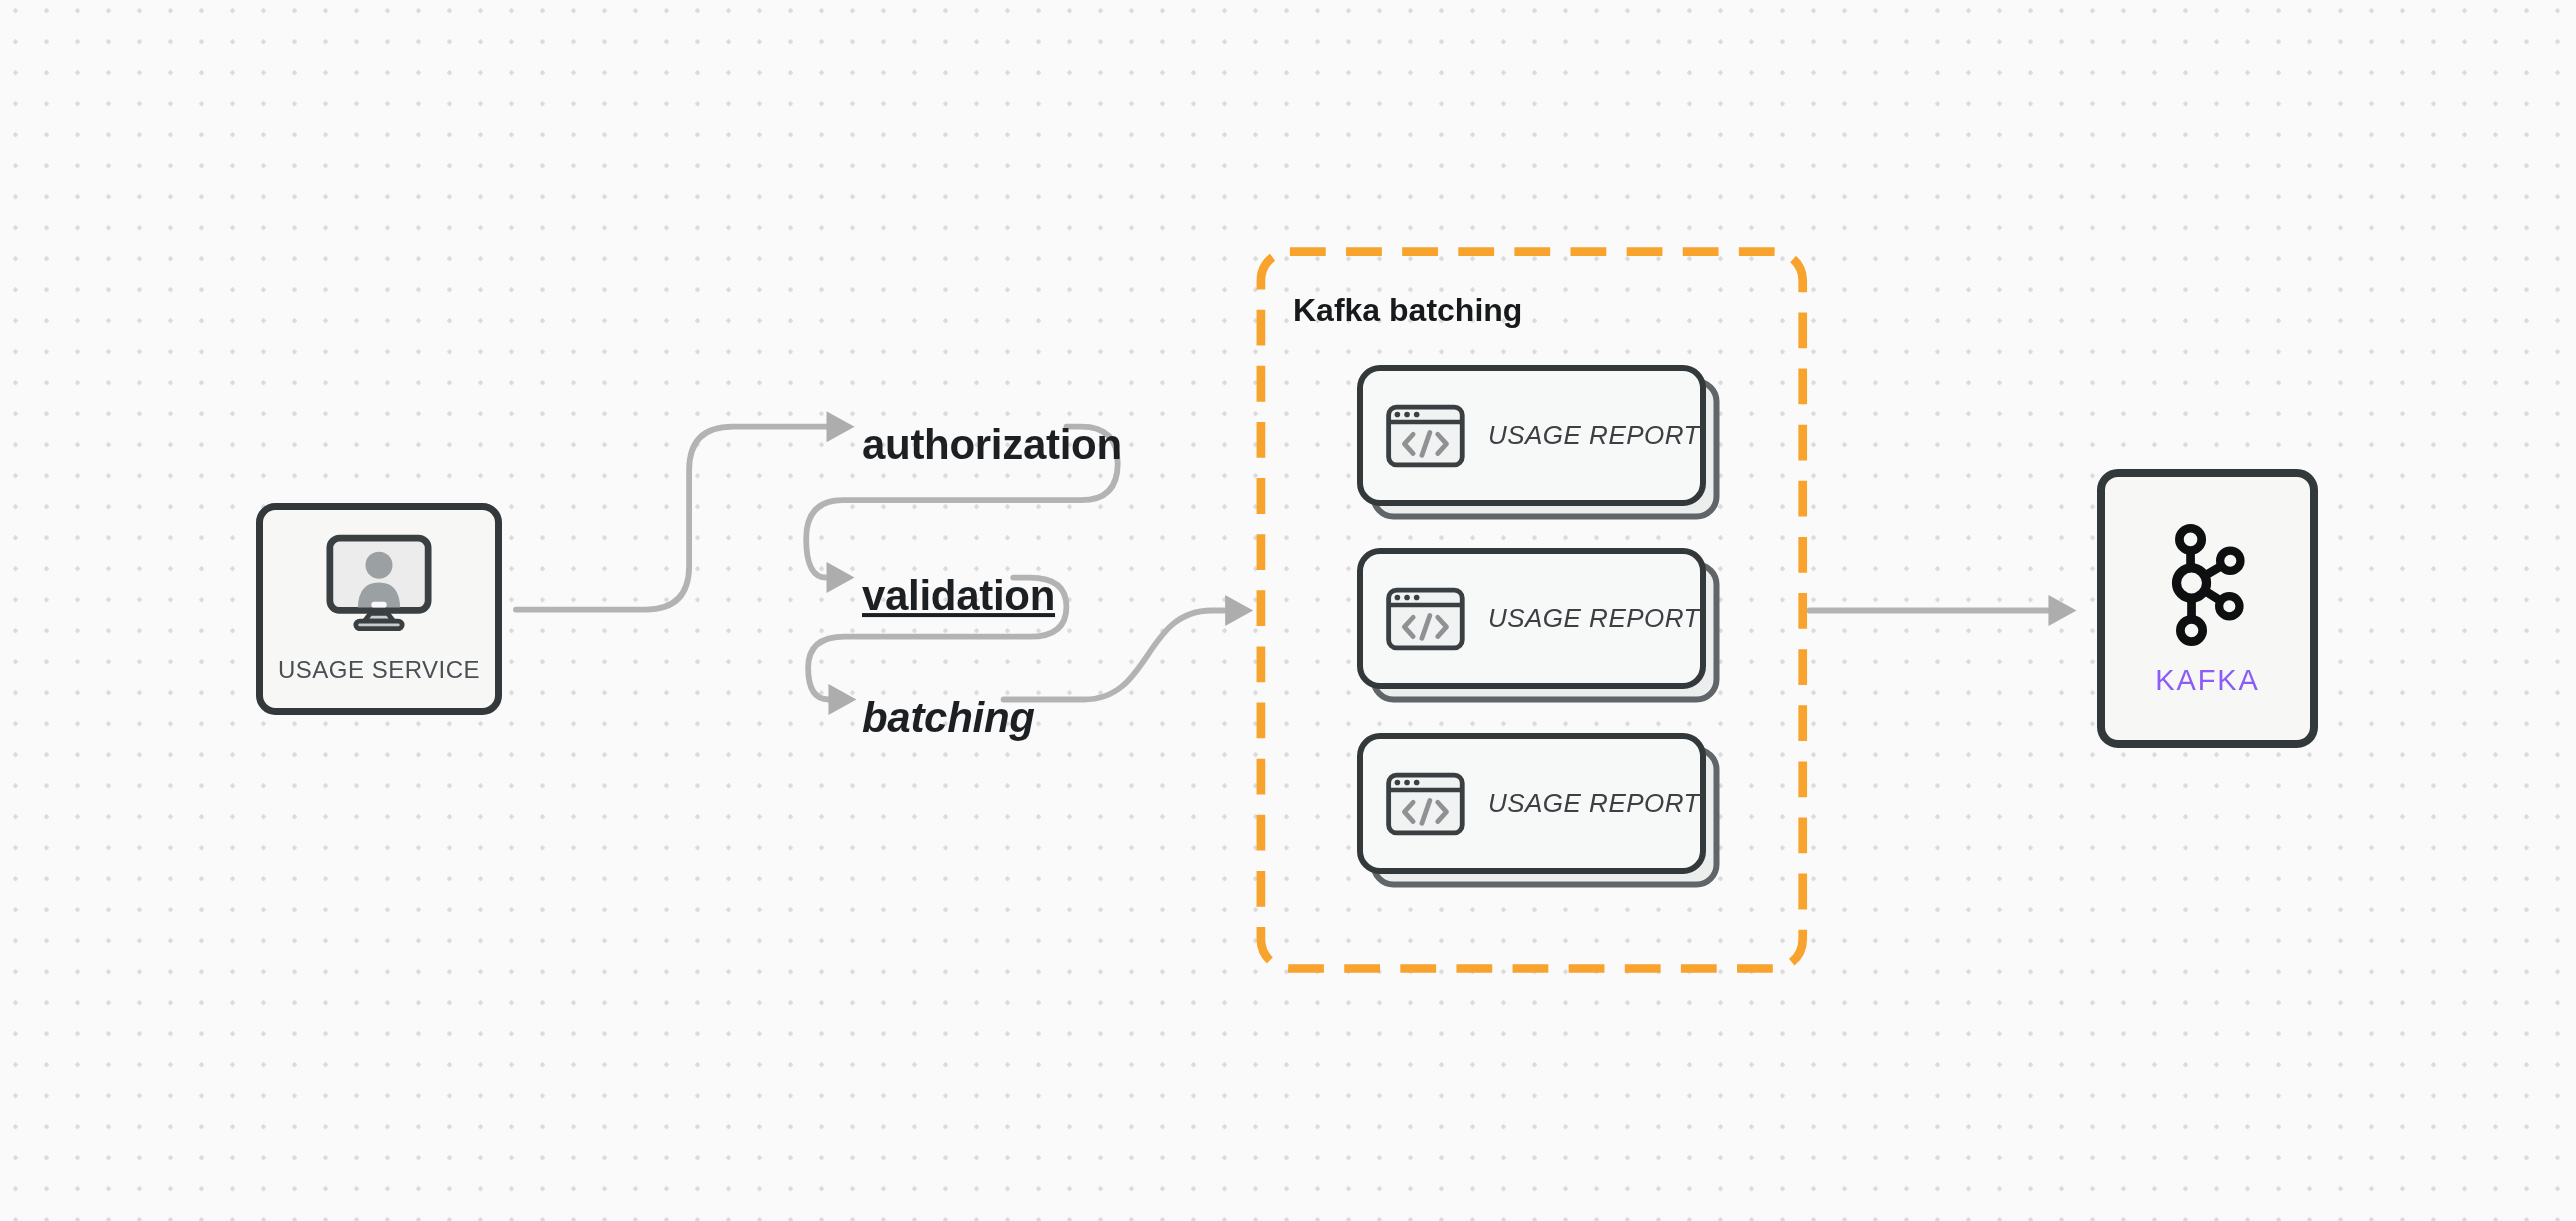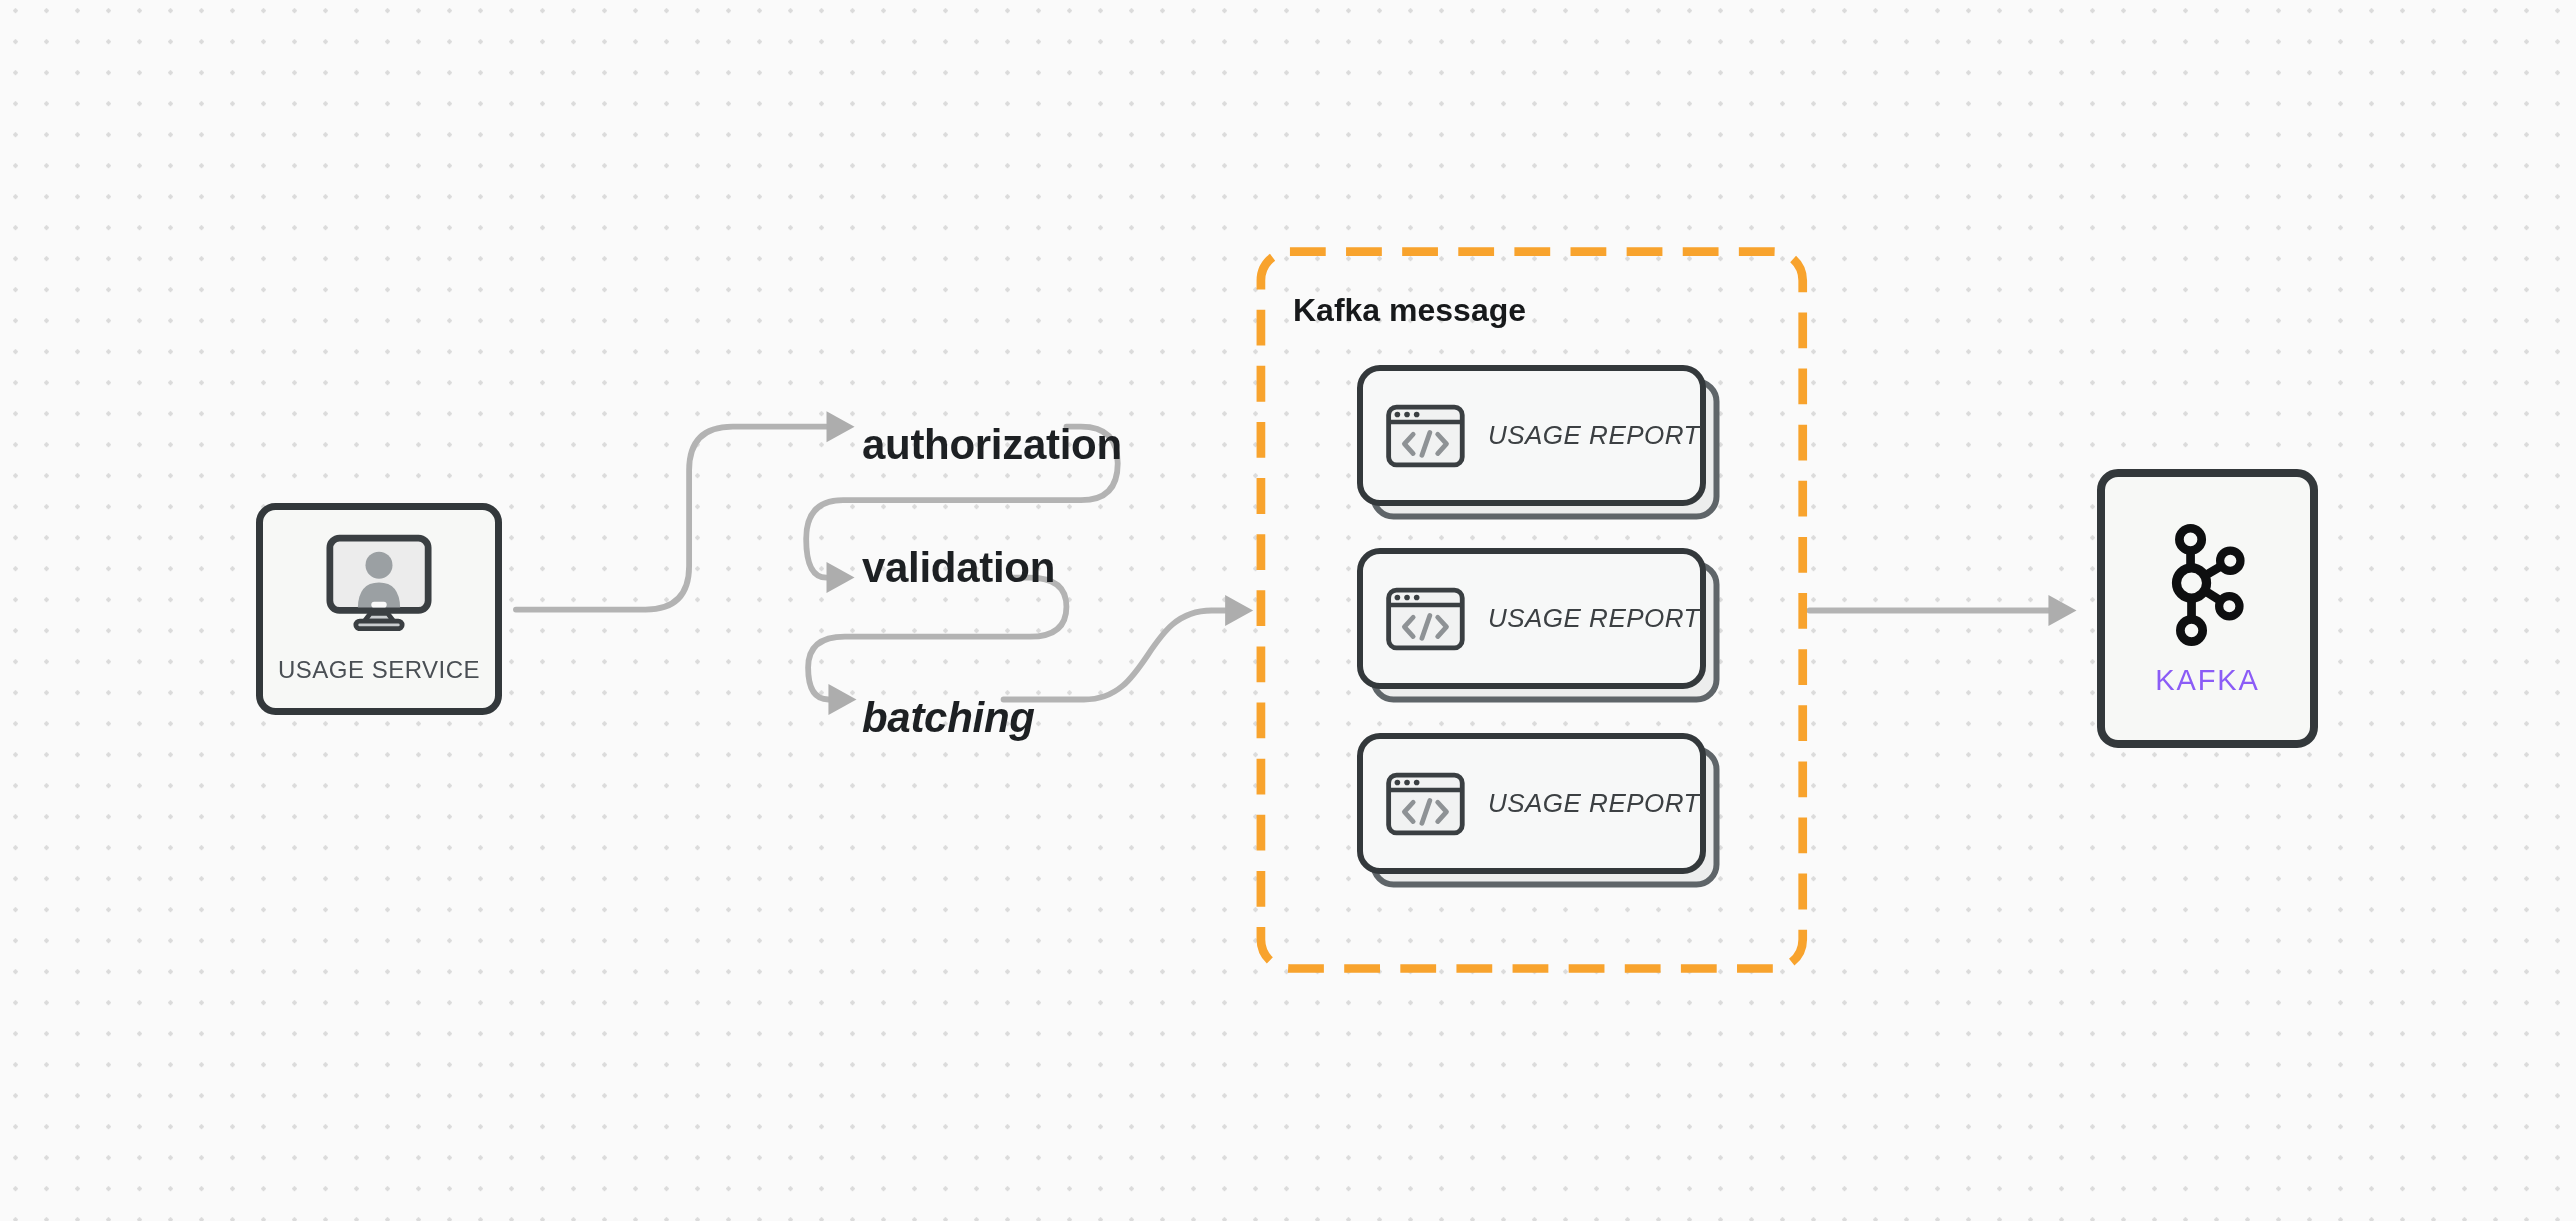--- a/index.html
+++ b/index.html
@@ -63,21 +63,21 @@
     position: absolute;
     transform: translateY(-54%);
     font-size: 42px;
     font-weight: 600;
     color: #1D2023;
     letter-spacing: -0.3px;
     white-space: nowrap;
     margin-top: 20px;
   }
   .step-authorization { left: 862px; top: 427px; }
-  .step-validation   { left: 862px; top: 550px; }
+  .step-validation   { left: 862px; top: 578px; text-decoration: underline; }
   .step-batching     { left: 862px; top: 700px; font-style: italic; }
 
   .group-title {
     position: absolute;
     left: 1293px; top: 312px;
     transform: translateY(-54%);
     font-size: 32px;
     font-weight: 600;
     color: #17191B;
     white-space: nowrap;
@@ -156,21 +156,21 @@
       <path d="M46 82 H64 L70 90 H40 Z" fill="#C9CDCF" stroke="#3A3F42" stroke-width="5" stroke-linejoin="round"></path>
       <rect x="31" y="90" width="48" height="8" rx="4" fill="#C9CDCF" stroke="#3A3F42" stroke-width="5"></rect>
     </svg>
     <div class="service-caption">USAGE SERVICE</div>
   </div>
 
   <div class="step-label step-authorization">authorization</div>
   <div class="step-label step-validation">validation</div>
   <div class="step-label step-batching">batching</div>
 
-  <div class="group-title">Kafka message</div>
+  <div class="group-title">Kafka batching</div>
 
   <div class="report-card c1">
     <div class="card-back"></div>
     <div class="card-front">
       <svg class="icon" width="87" height="70" viewBox="0 0 90 72" xmlns="http://www.w3.org/2000/svg">
         <rect x="3" y="3" width="84" height="66" rx="9" fill="#F1F2F2" stroke="#3A3F42" stroke-width="5.5"></rect>
         <line x1="3" y1="20" x2="87" y2="20" stroke="#3A3F42" stroke-width="5"></line>
         <circle cx="13" cy="11.5" r="3.2" fill="#3A3F42"></circle>
         <circle cx="24" cy="11.5" r="3.2" fill="#3A3F42"></circle>
         <circle cx="35" cy="11.5" r="3.2" fill="#3A3F42"></circle>

